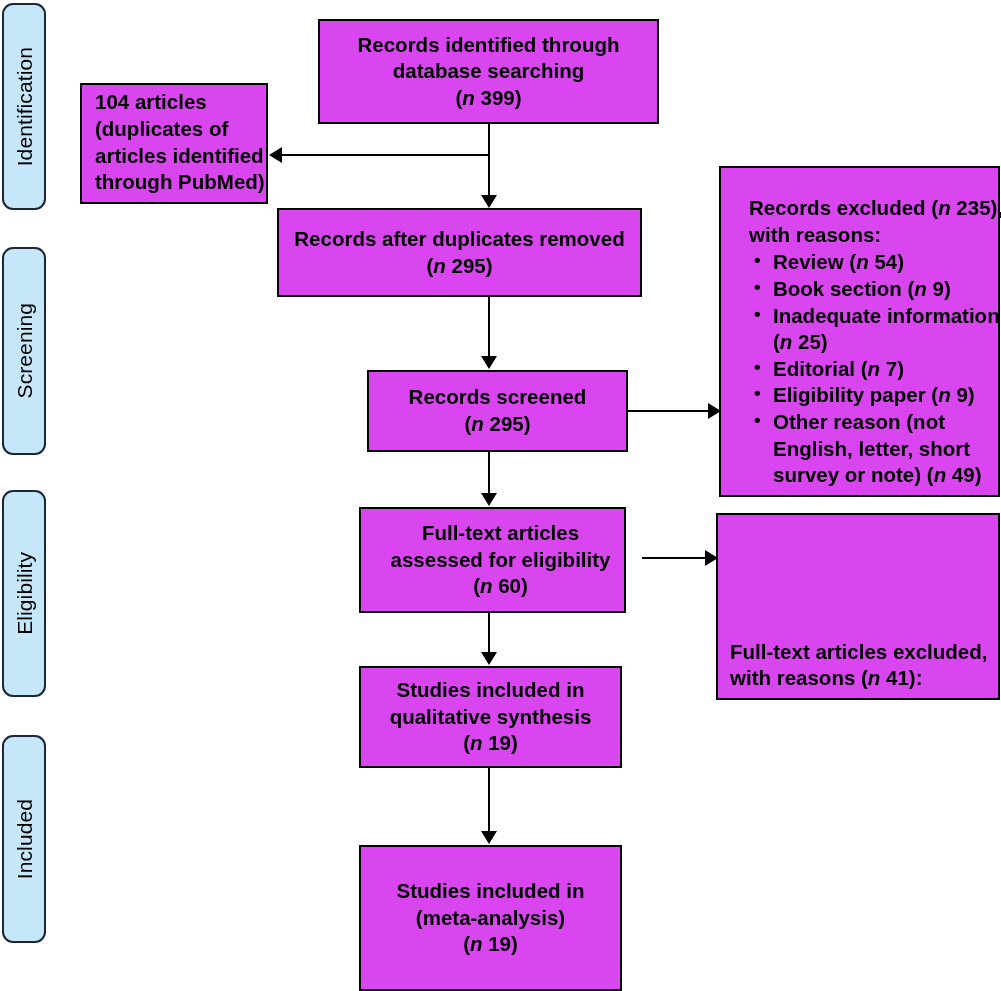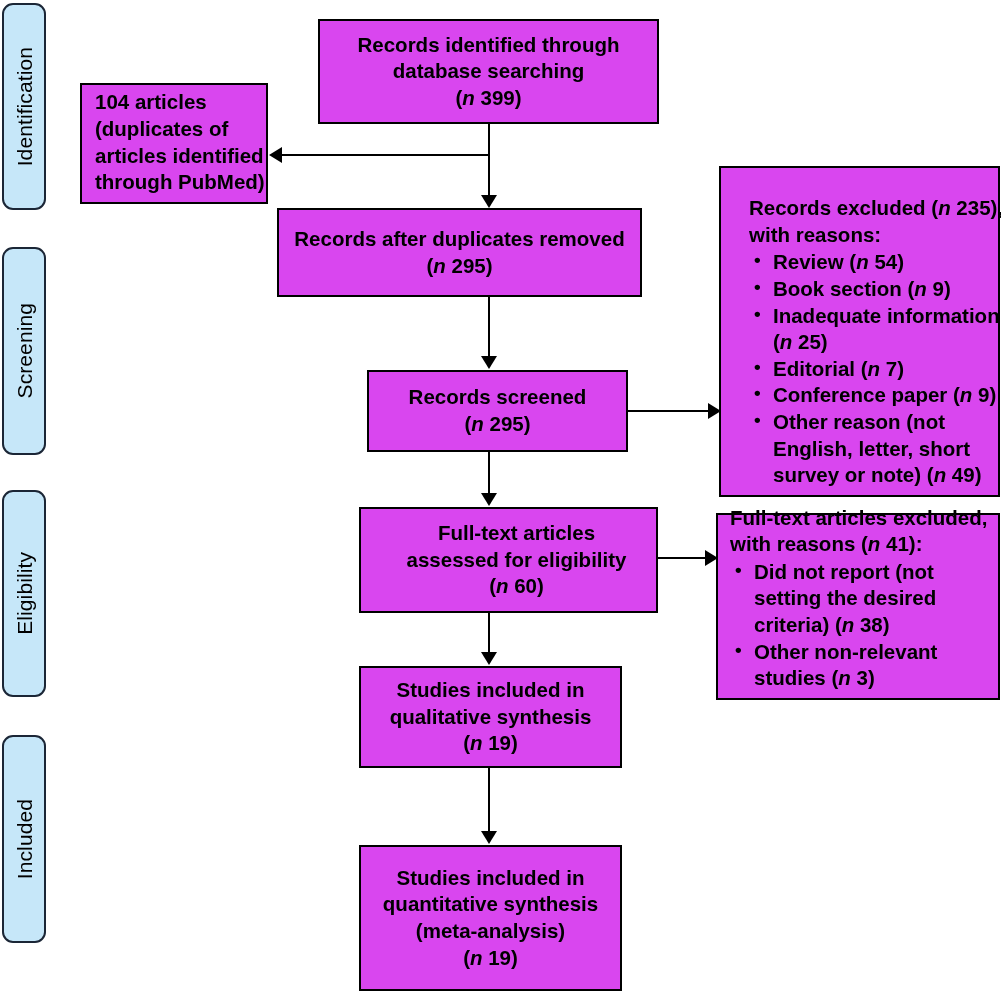--- a/index.html
+++ b/index.html
@@ -199,55 +199,50 @@
 
   <div class="flow-box left-text" style="left:719px; top:166px; width:281px; height:331px;">
     <div class="box-body" style="padding:12px 6px 6px 28px;">
       <span class="box-line"><span>Records excluded (</span><em class="n">n</em><span> 235),</span></span>
       <span class="box-line">with reasons:</span>
       <ul class="reason-list">
         <li><span>Review (</span><em class="n">n</em><span> 54)</span></li>
         <li><span>Book section (</span><em class="n">n</em><span> 9)</span></li>
         <li><span>Inadequate information (</span><em class="n">n</em><span> 25)</span></li>
         <li><span>Editorial (</span><em class="n">n</em><span> 7)</span></li>
-        <li><span>Conference paper (</span><em class="n">n</em><span> 9)</span></li>
+        <li><span>Eligibility paper (</span><em class="n">n</em><span> 9)</span></li>
         <li><span>Other reason (not English, letter, short survey or note) (</span><em class="n">n</em><span> 49)</span></li>
       </ul>
     </div>
   </div>
 
-  <div class="flow-box center-text" style="left:359px; top:507px; width:299px; height:106px;padding-left:16px;">
+  <div class="flow-box center-text" style="left:359px; top:507px; width:267px; height:106px;padding-left:16px;">
     <div class="box-body">
       <span class="box-line">Full-text articles</span>
       <span class="box-line">assessed for eligibility</span>
       <span class="box-line">(<em class="n">n</em><span> 60)</span></span>
     </div>
   </div>
 
   <div class="flow-box left-text" style="left:716px; top:513px; width:284px; height:187px;">
     <div class="box-body" style="padding:10px 4px 6px 12px;">
       <span class="box-line">Full-text articles excluded,</span>
       <span class="box-line"><span>with reasons (</span><em class="n">n</em><span> 41):</span></span>
-      <ul class="reason-list">
-        <li><span>Did not report (not setting the desired criteria) (</span><em class="n">n</em><span> 38)</span></li>
-        <li><span>Other non-relevant studies (</span><em class="n">n</em><span> 3)</span></li>
-      </ul>
     </div>
   </div>
 
   <div class="flow-box center-text" style="left:359px; top:666px; width:263px; height:102px;">
     <div class="box-body">
       <span class="box-line">Studies included in</span>
       <span class="box-line">qualitative synthesis</span>
       <span class="box-line">(<em class="n">n</em><span> 19)</span></span>
     </div>
   </div>
 
   <div class="flow-box center-text" style="left:359px; top:845px; width:263px; height:146px;">
     <div class="box-body">
       <span class="box-line">Studies included in</span>
-      <span class="box-line">quantitative synthesis</span>
       <span class="box-line">(meta-analysis)</span>
       <span class="box-line">(<em class="n">n</em><span> 19)</span></span>
     </div>
   </div>
 
 </div>
 
 </body></html>

